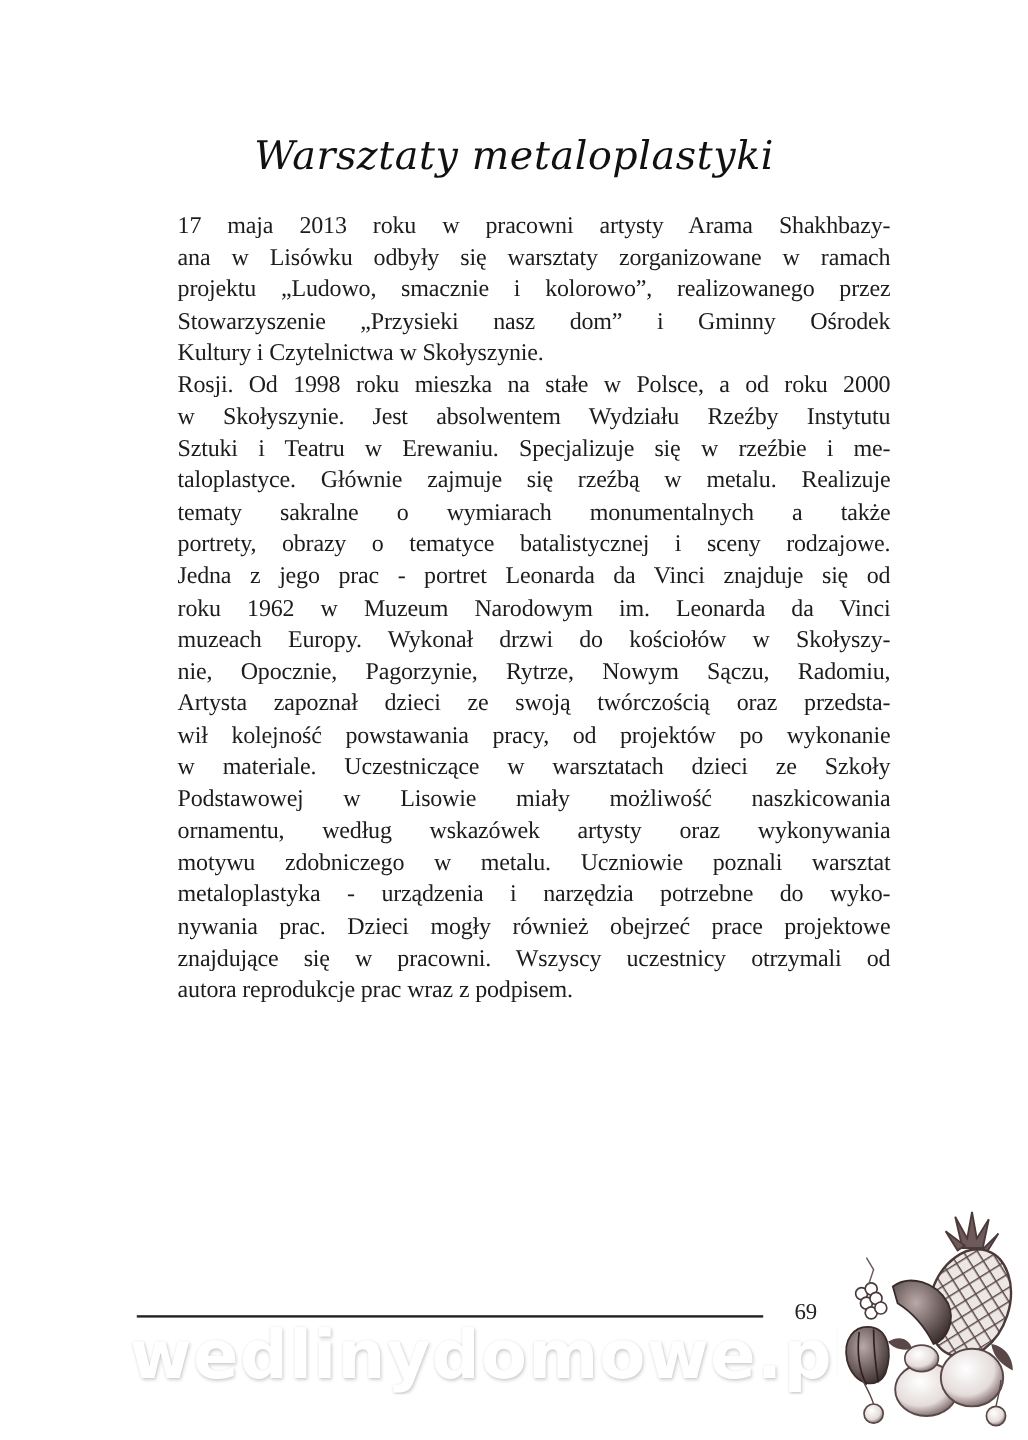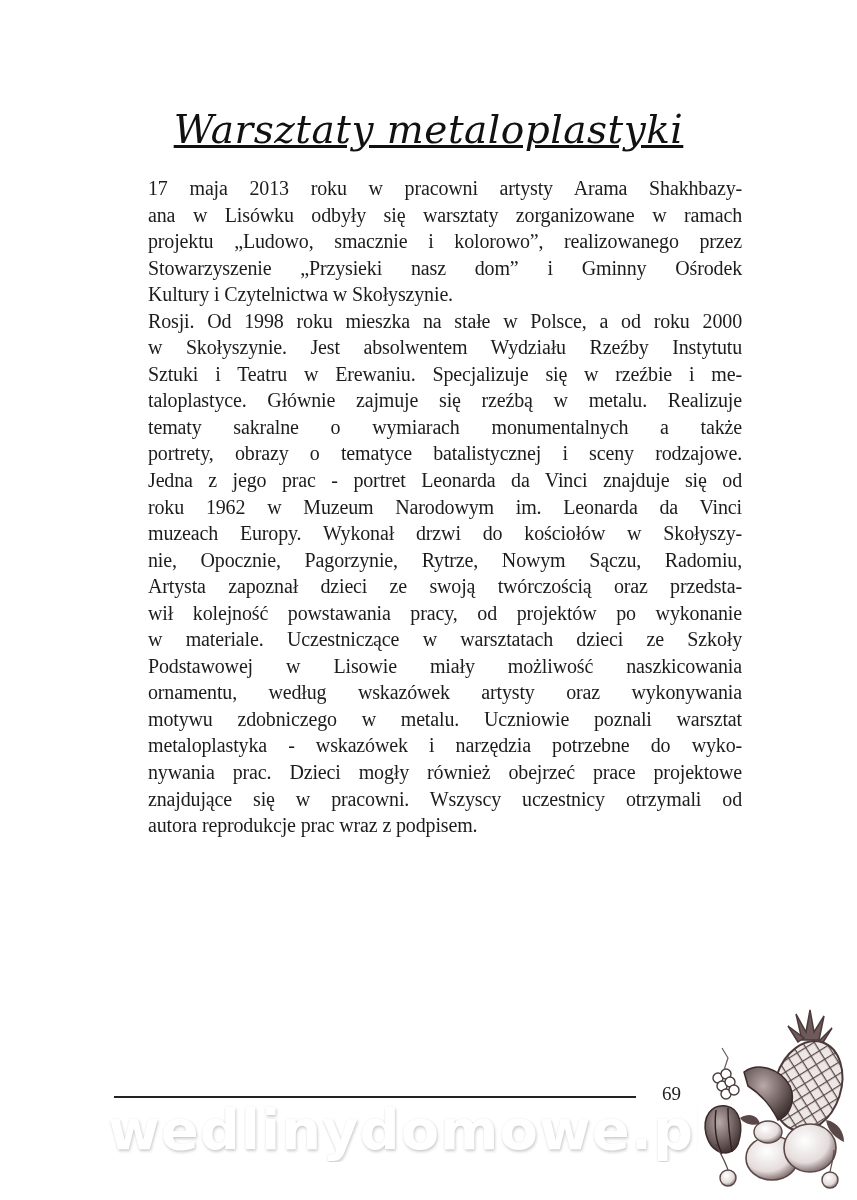--- a/index.html
+++ b/index.html
@@ -15,27 +15,26 @@
       color: #1a1a1a;
     }
     .page-title {
       position: absolute;
       top: 100px;
       left: 0;
       width: 857px;
       text-align: center;
       font-family: "DejaVu Serif", serif;
       font-style: italic;
-      font-size: 39px;
+      font-size: 33px;
       letter-spacing: 0.5px;
       color: #111;
       line-height: 60px;
       margin: 0;
       font-weight: normal;
-      text-decoration: underline;
     }
     .body-text {
       position: absolute;
       top: 175px;
       left: 114px;
       width: 628px;
       font-family: "Liberation Serif", serif;
       font-size: 20px;
       line-height: 26.55px;
       text-align: justify;
@@ -120,21 +119,21 @@
     <span class="line just">muzeach Europy. Wykonał drzwi do kościołów w Skołyszy-</span>
     <span class="line just">nie, Opocznie, Pagorzynie, Rytrze, Nowym Sączu, Radomiu,</span>
   </p>
   <p>
     <span class="line just">Artysta zapoznał dzieci ze swoją twórczością oraz przedsta-</span>
     <span class="line just">wił kolejność powstawania pracy, od projektów po wykonanie</span>
     <span class="line just">w materiale. Uczestniczące w warsztatach dzieci ze Szkoły</span>
     <span class="line just">Podstawowej w Lisowie miały możliwość naszkicowania</span>
     <span class="line just">ornamentu, według wskazówek artysty oraz wykonywania</span>
     <span class="line just">motywu zdobniczego w metalu. Uczniowie poznali warsztat</span>
-    <span class="line just">metaloplastyka - wskazówek i narzędzia potrzebne do wyko-</span>
+    <span class="line just">metaloplastyka - urządzenia i narzędzia potrzebne do wyko-</span>
     <span class="line just">nywania prac. Dzieci mogły również obejrzeć prace projektowe</span>
     <span class="line just">znajdujące się w pracowni. Wszyscy uczestnicy otrzymali od</span>
     <span class="line last">autora reprodukcje prac wraz z podpisem.</span>
   </p>
 </div>
 
 <div class="watermark">wedlinydomowe.pl</div>
 
 <div class="footer-rule"></div>
 

